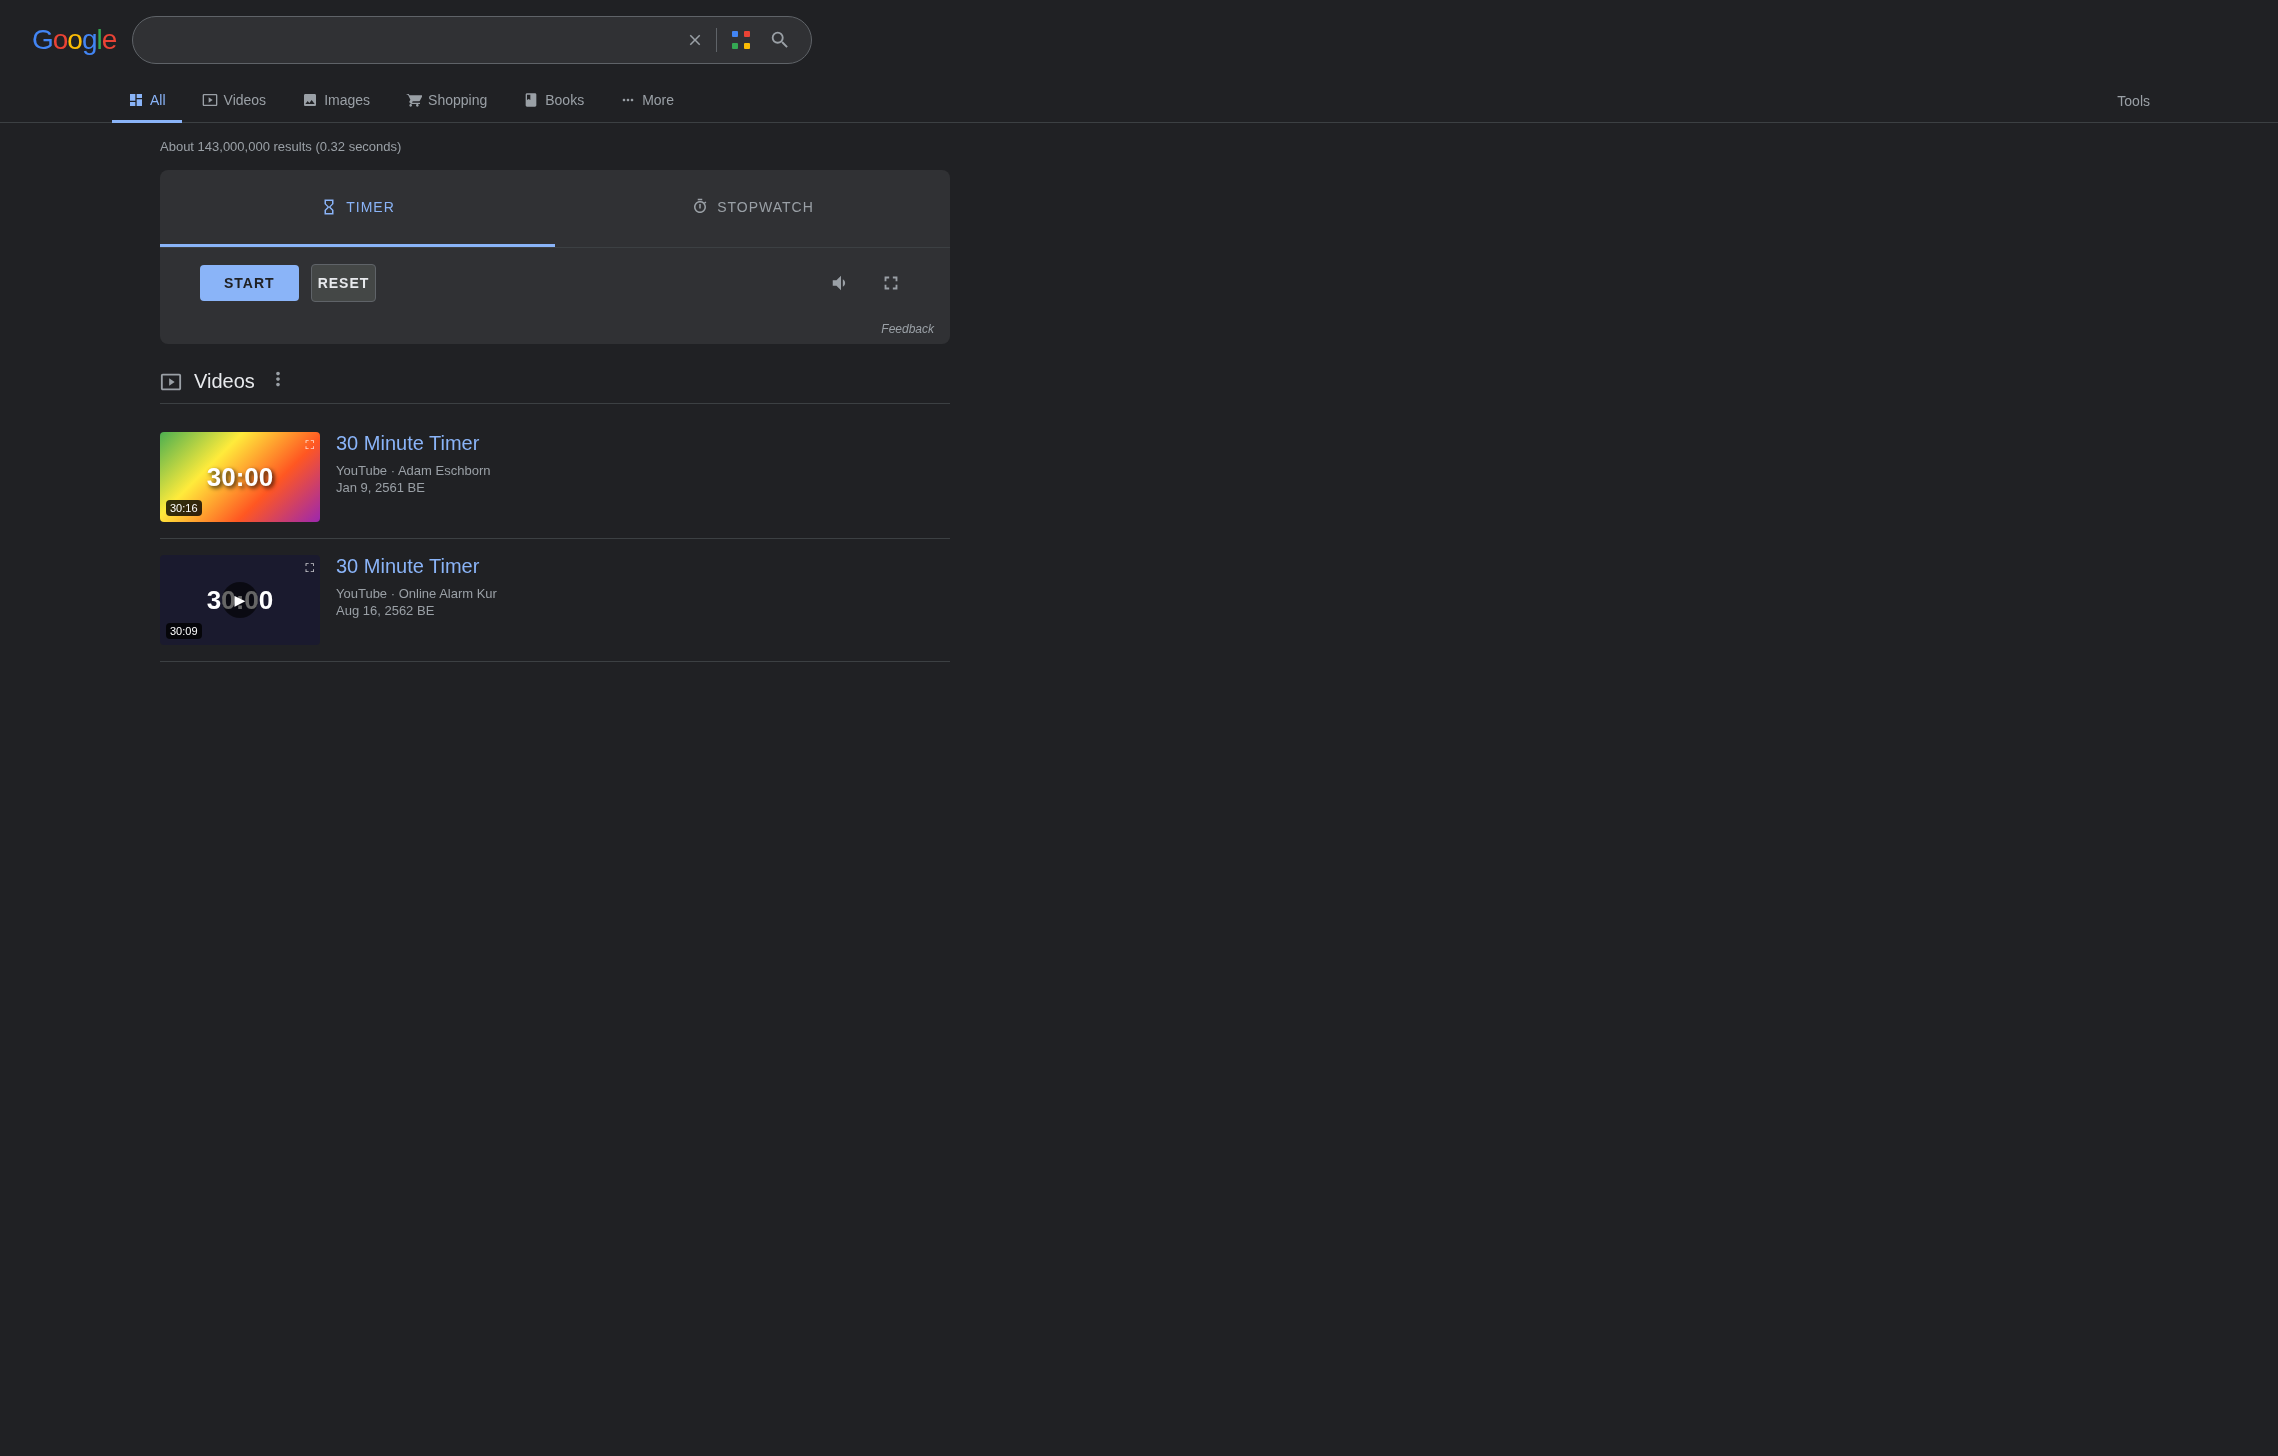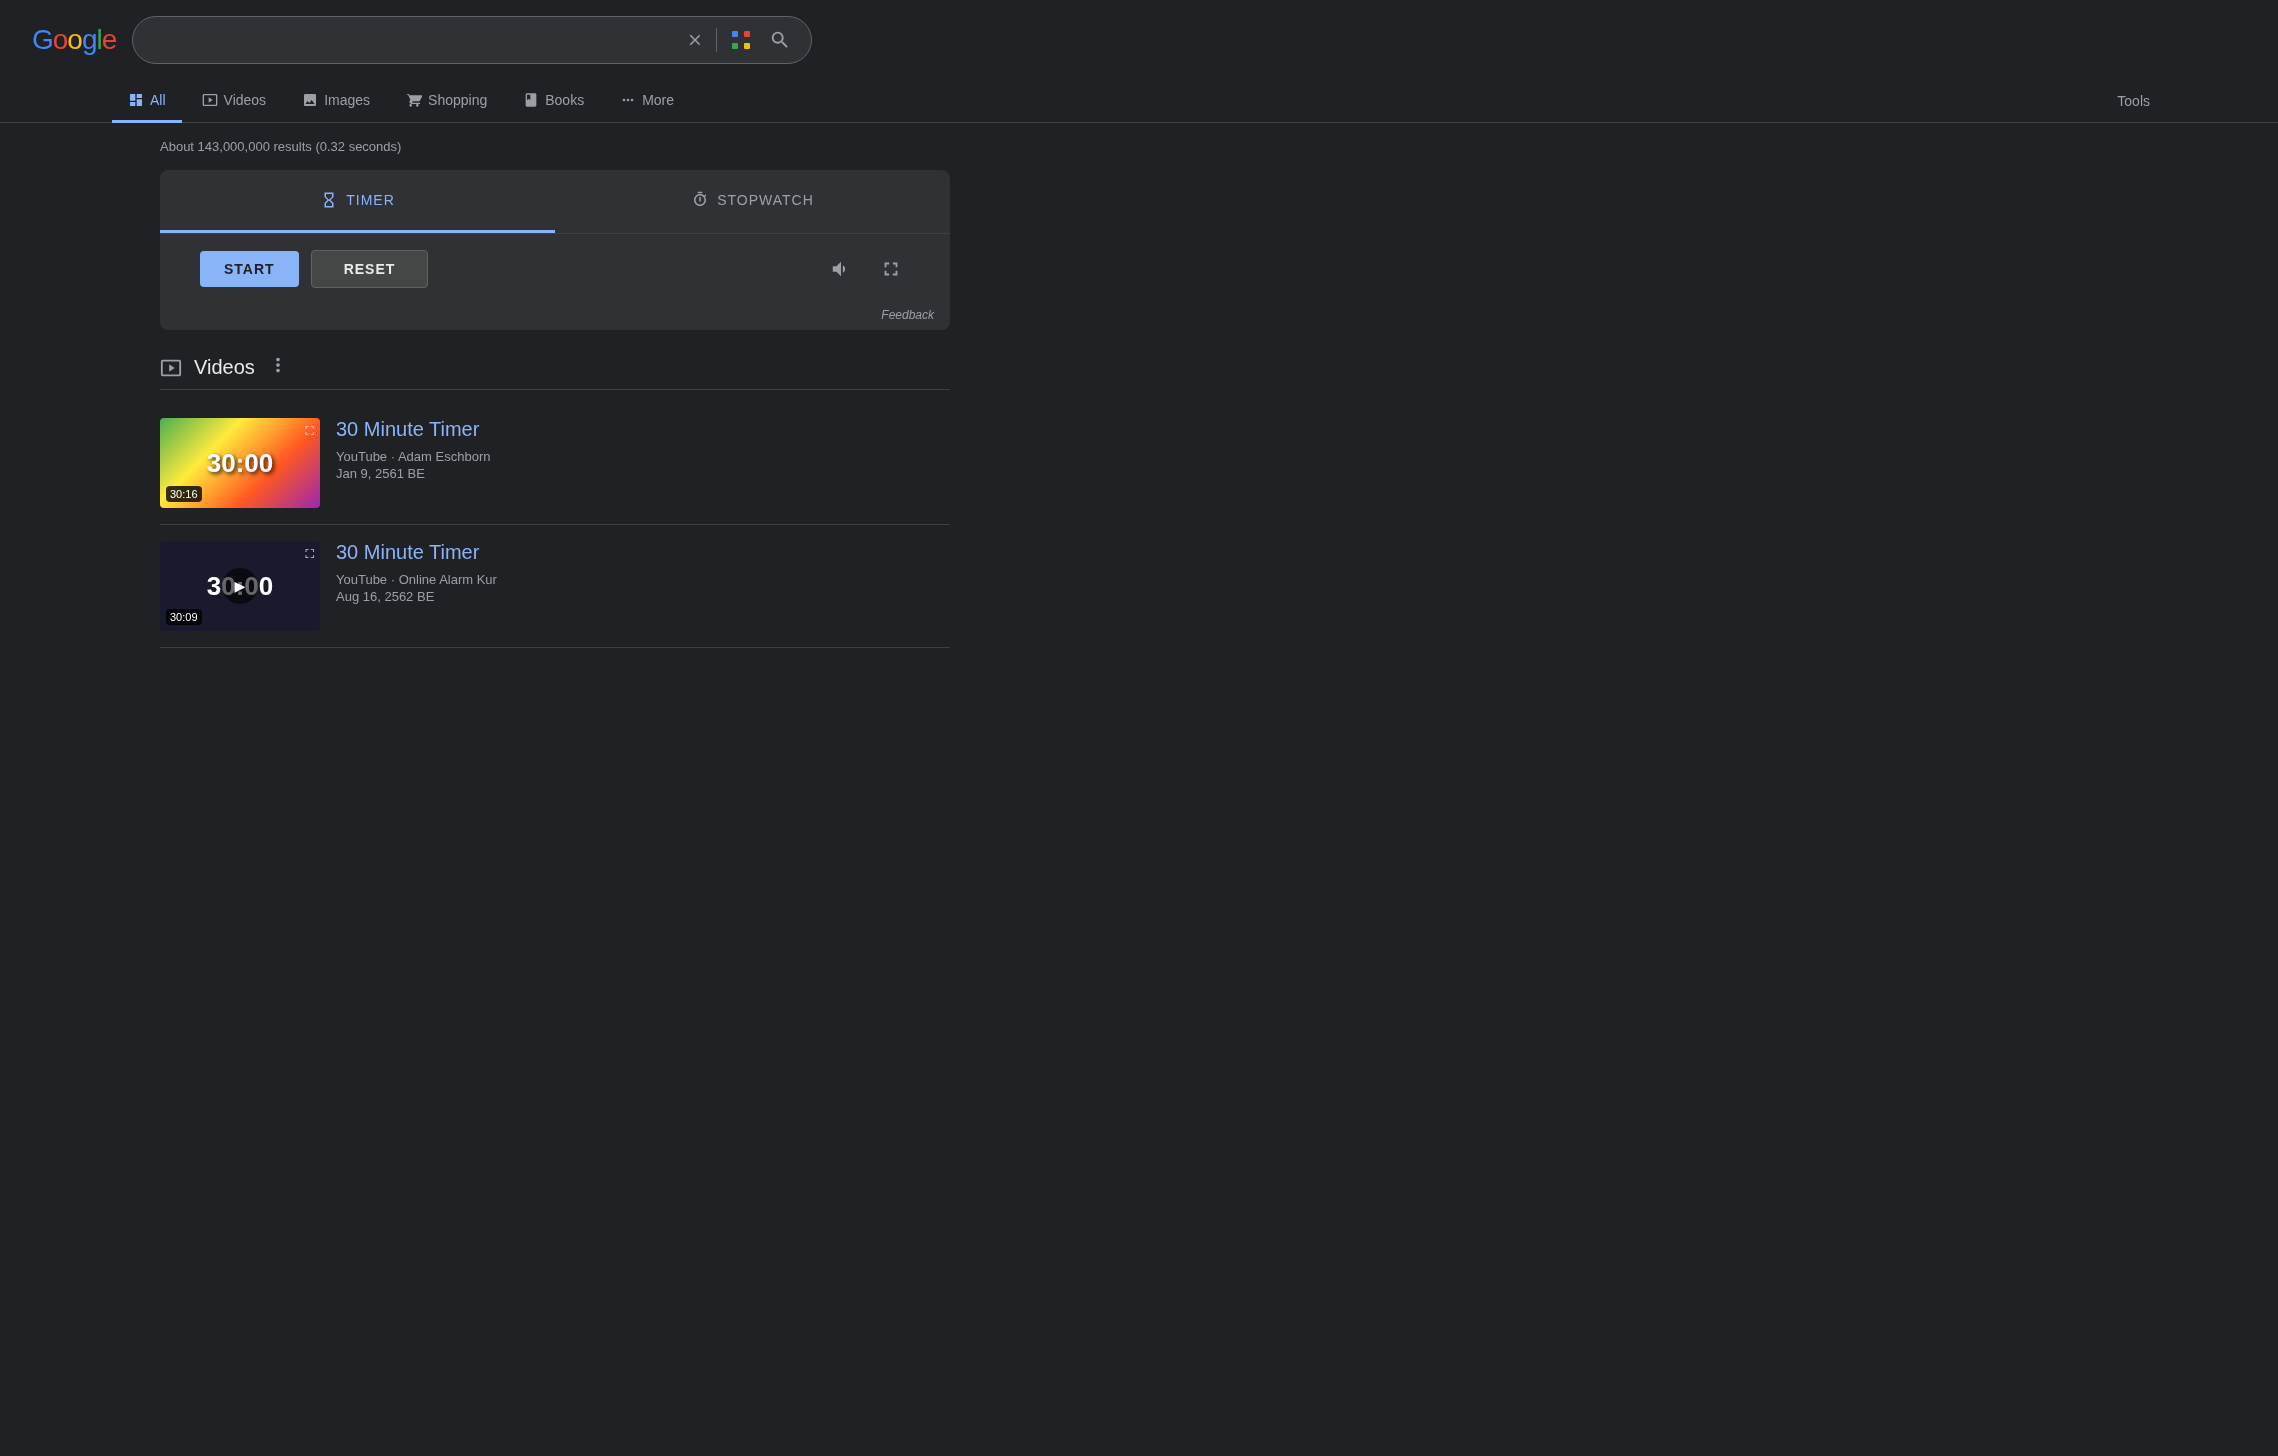--- a/index.html
+++ b/index.html
@@ -152,21 +152,21 @@
       display: flex;
       border-bottom: 1px solid #3c4043;
     }
 
     .timer-tab {
       flex: 1;
       display: flex;
       align-items: center;
       justify-content: center;
       gap: 8px;
-      padding: 21px;
+      padding: 28px;
       cursor: pointer;
       color: #9aa0a6;
       font-size: 14px;
       font-weight: 500;
       letter-spacing: 1px;
       border-bottom: 3px solid transparent;
     }
 
     .timer-tab.active {
       color: #8ab4f8;
@@ -221,21 +221,21 @@
       font-weight: 600;
       letter-spacing: 1px;
       cursor: pointer;
     }
 
     .btn-reset {
       background: #444746;
       color: #e8eaed;
       border: 1px solid #5f6368;
       border-radius: 4px;
-      padding: 10px 32px;
+      padding: 10px 6px;
       font-size: 14px;
       font-weight: 600;
       letter-spacing: 1px;
       cursor: pointer;
     }
 
     .controls-spacer { flex: 1; }
 
     .icon-btn-round {
       background: none;

